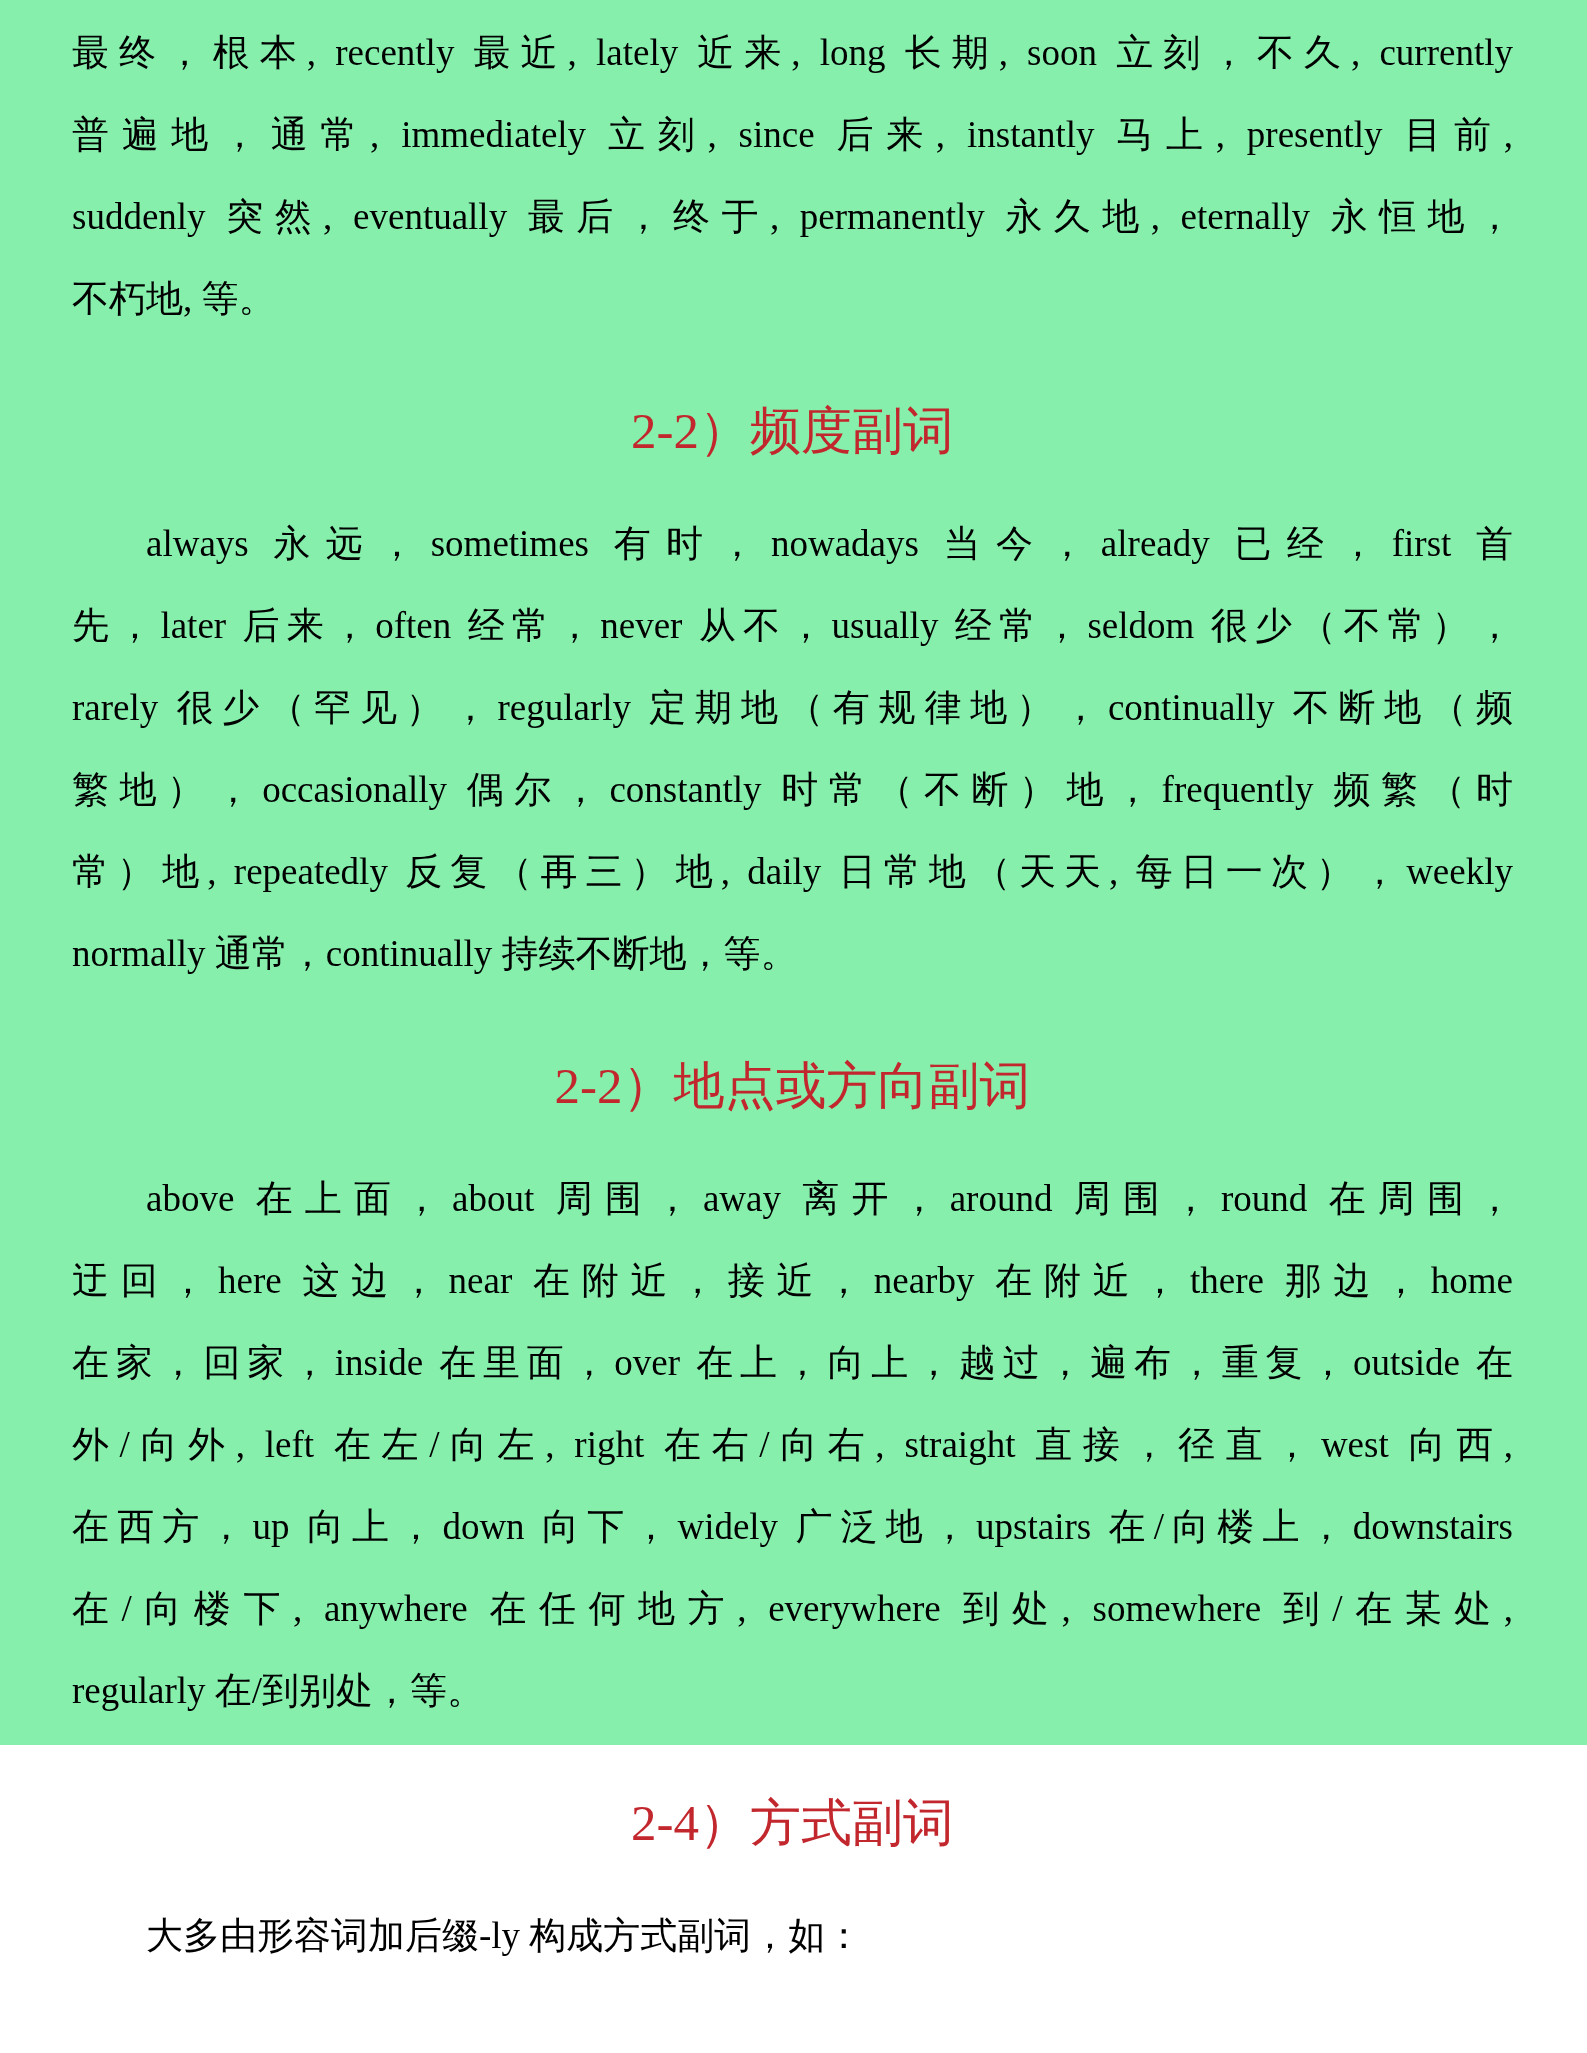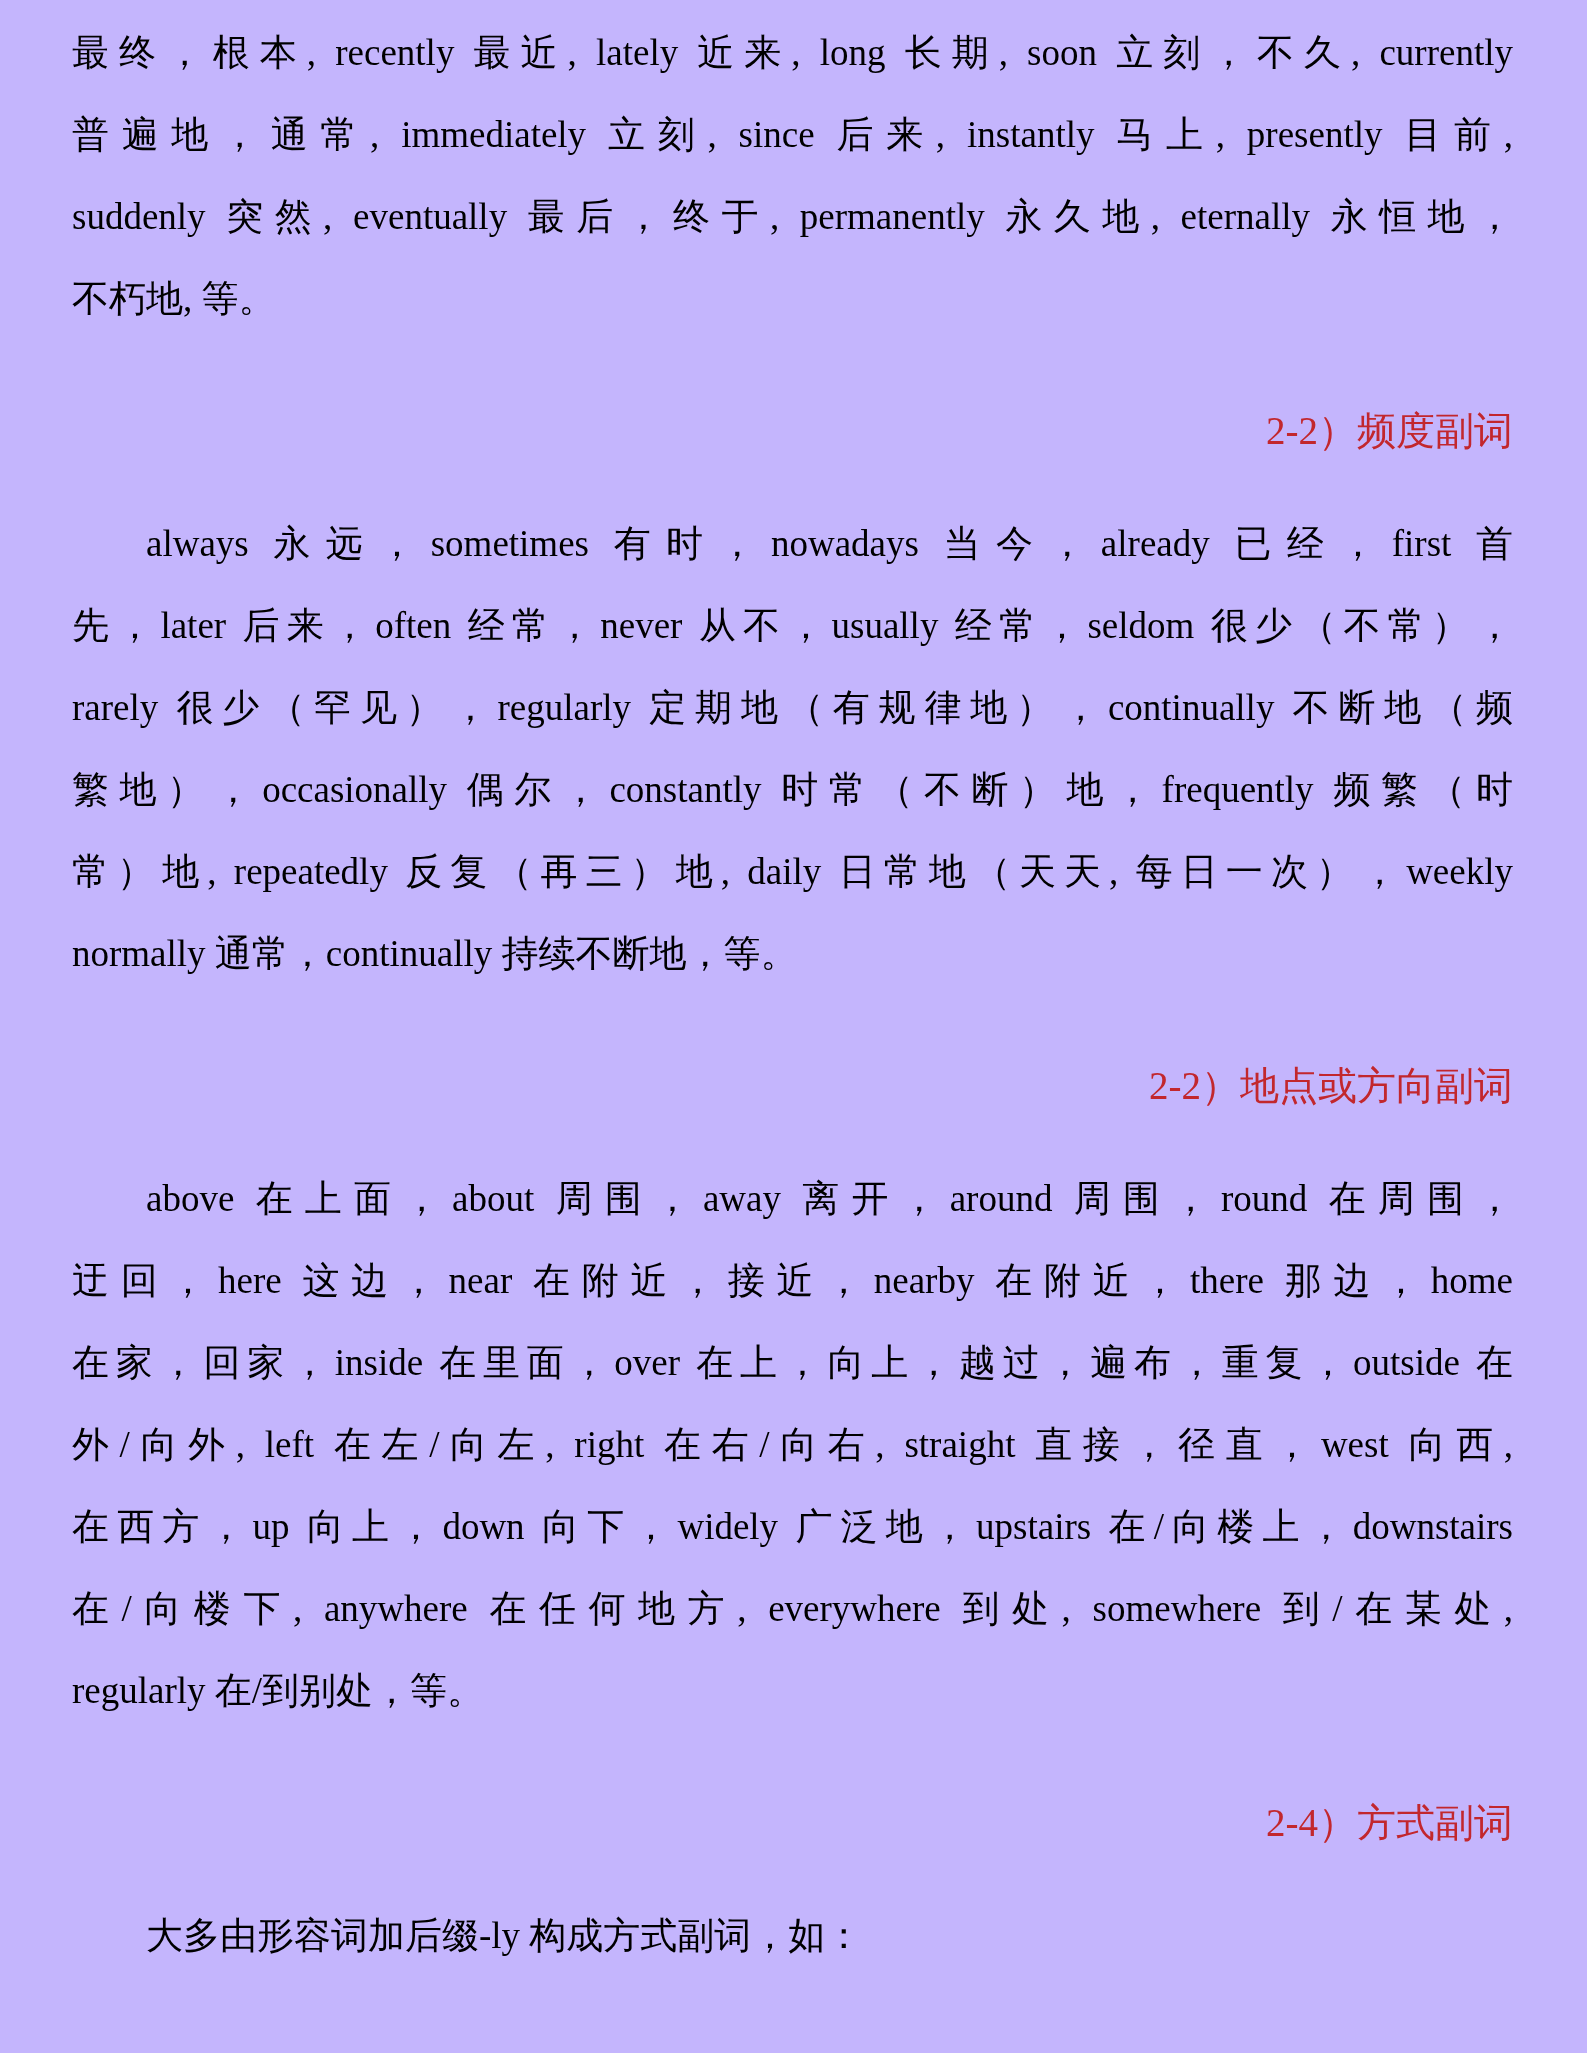--- a/index.html
+++ b/index.html
@@ -10,23 +10,23 @@
   body {
     width: 1587px;
     height: 2053px;
     overflow: hidden;
     font-family: "Liberation Serif", "DejaVu Serif", serif;
     color: #000000;
   }
   .page {
     box-sizing: border-box;
     width: 1587px;
-    height: 2053px;
+    height: 1745px;
     padding: 12px 74px 0 72px;
-    background: #c4b5fd;
+    background: #86efac;
   }
   .line {
     font-size: 37px;
     line-height: 82px;
     white-space: pre-wrap;
     text-align: justify;
   }
   
   .line.fill {
     text-align: justify;
@@ -34,24 +34,24 @@
   }
   .line.last {
     text-align: center;
     text-align-last: left;
   }
   .line.indent {
     padding-left: 74px;
   }
   .heading {
     color: #c2272d;
-    font-size: 39px;
+    font-size: 51px;
     line-height: 82px;
     margin: 50px 0 31px 0;
-    text-align: right;
+    text-align: center;
     font-weight: 400;
   }
   .para {
     margin: 0;
   }
 </style>
 </head>
 <body>
 
 <div class="page">

